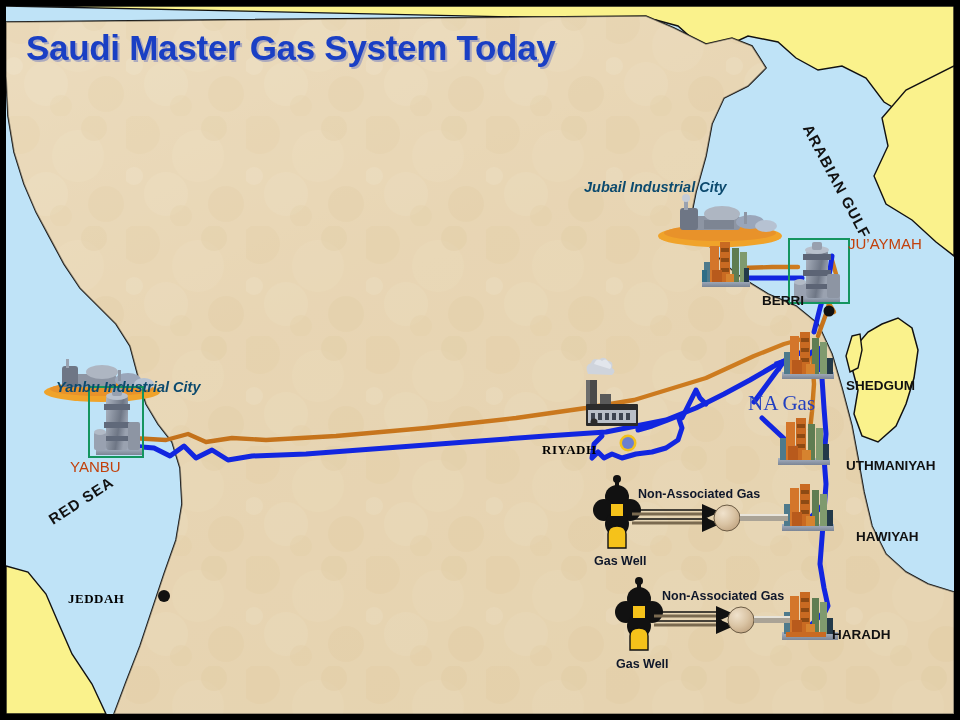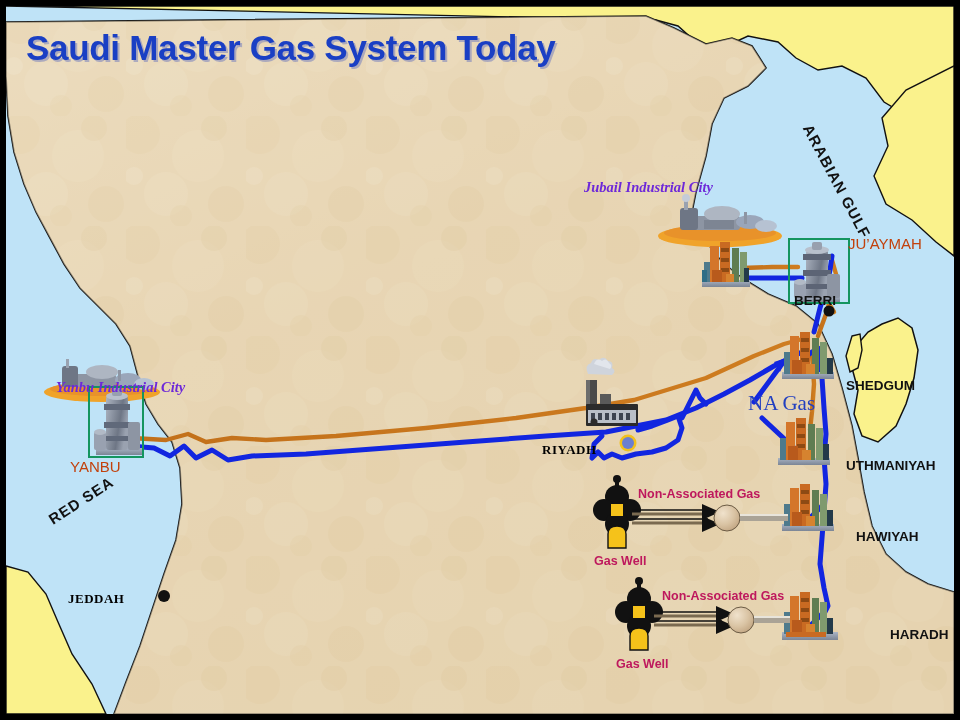--- a/index.html
+++ b/index.html
@@ -39,22 +39,22 @@
     font-weight: bold;
     color: #1a3fc4;
     letter-spacing: -0.3px;
     text-shadow: 2px 2px 0 rgba(120,130,190,0.55);
     font-family: "Liberation Sans", sans-serif;
   }
   .city-italic {
     font-size: 14.5px;
     font-weight: bold;
     font-style: italic;
-    color: #6d28d9;
-    font-family: Liberation Serif, serif;
+    color: #0c4a6e;
+    font-family: Liberation Sans, sans-serif;
   }
   .plant-black {
     font-size: 13.5px;
     font-weight: bold;
     color: #111;
     font-family: "Liberation Sans", sans-serif;
   }
   .plant-blue {
     font-size: 15px;
     font-weight: normal;
@@ -76,21 +76,21 @@
     letter-spacing: 1px;
   }
   .na-gas {
     font-size: 21px;
     color: #2340c0;
     font-family: "Liberation Serif", serif;
   }
   .small-black {
     font-size: 12.5px;
     font-weight: bold;
-    color: #be185d;
+    color: #0f172a;
     font-family: "Liberation Sans", sans-serif;
   }
   .greenbox {
     position: absolute;
     border: 2.5px solid #14955f;
     pointer-events: none;
   }
 </style>
 </head>
 <body>
@@ -427,33 +427,33 @@
 
     <div class="greenbox" style="left:82px; top:380px; width:56px; height:72px;"></div>
     <div class="greenbox" style="left:782px; top:232px; width:62px; height:66px;"></div>
 
     <div class="lbl title" style="left:20px; top:24px;">Saudi Master Gas System Today</div>
 
     <div class="lbl city-italic" style="left:578px; top:174px;">Jubail Industrial City</div>
 
     <div class="lbl city-italic" style="left:50px; top:326px;margin-top:48px;">Yanbu Industrial City</div>
 
-    <div class="lbl plant-black" style="left:748px; top:288px;padding-left:40px;">BERRI</div>
+    <div class="lbl plant-black" style="left:716px; top:288px;padding-left:40px;">BERRI</div>
 
     <div class="lbl plant-blue" style="left:842px; top:230px;">JU’AYMAH</div>
 
     <div class="lbl plant-blue" style="left:64px; top:453px;">YANBU</div>
 
     <div class="lbl plant-black" style="left:840px; top:373px;">SHEDGUM</div>
 
     <div class="lbl plant-black" style="left:832px; top:453px;margin-left:8px;">UTHMANIYAH</div>
 
     <div class="lbl plant-black" style="left:850px; top:524px;">HAWIYAH</div>
 
-    <div class="lbl plant-black" style="left:884px; top:622px;">HARADH</div>
+    <div class="lbl plant-black" style="left:826px; top:622px;">HARADH</div>
 
     <div class="lbl serif-city" style="left:536px; top:437px;">RIYADH</div>
 
     <div class="lbl serif-city" style="left:62px; top:586px;">JEDDAH</div>
 
     <div class="lbl sea-label" style="left:40px; top:508px; transform:rotate(-33deg); transform-origin:left top;">RED SEA</div>
 
     <div class="lbl sea-label" style="left:808px; top:116px; transform:rotate(62deg); transform-origin:left top;">ARABIAN GULF</div>
 
     <div class="lbl na-gas" style="left:742px; top:387px;">NA Gas</div>

